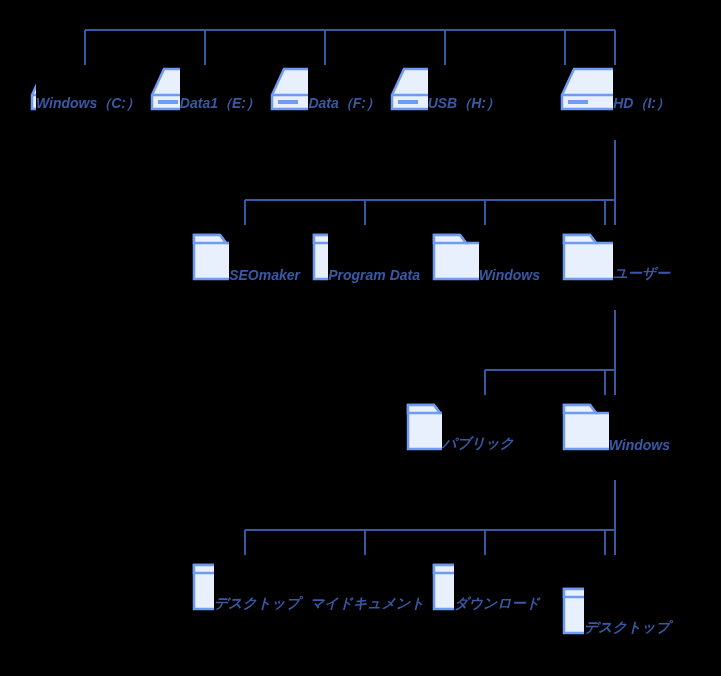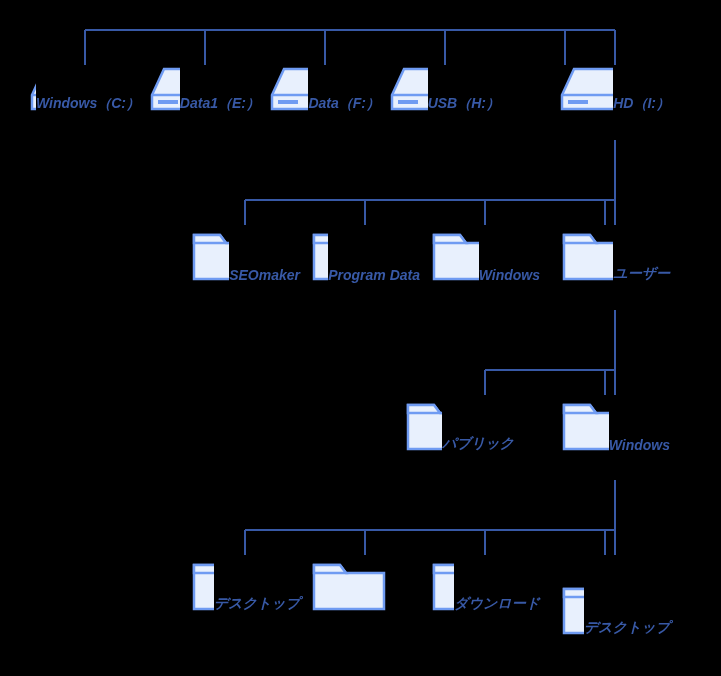--- a/index.html
+++ b/index.html
@@ -172,20 +172,21 @@
     <path d="M4 10 L30 10 L36 18 L4 18 Z" fill="#e8f0fd" stroke="#6f9bf2" stroke-width="2.5"></path>
   </svg>
   <span class="label">デスクトップ</span>
 </div>
 
 <div class="node" style="left:310px;top:555px">
   <svg class="folder-icon" width="78" height="58">
     <path d="M4 10 L30 10 L36 18 L74 18 L74 54 L4 54 Z" fill="#e8f0fd" stroke="#6f9bf2" stroke-width="2.5"></path>
     <path d="M4 10 L30 10 L36 18 L4 18 Z" fill="#e8f0fd" stroke="#6f9bf2" stroke-width="2.5"></path>
   </svg>
+  <span class="label">マイドキュメント</span>
 </div>
 
 <div class="node" style="left:430px;top:555px">
   <svg class="folder-icon" width="78" height="58">
     <path d="M4 10 L30 10 L36 18 L74 18 L74 54 L4 54 Z" fill="#e8f0fd" stroke="#6f9bf2" stroke-width="2.5"></path>
     <path d="M4 10 L30 10 L36 18 L4 18 Z" fill="#e8f0fd" stroke="#6f9bf2" stroke-width="2.5"></path>
   </svg>
   <span class="label">ダウンロード</span>
 </div>
 

